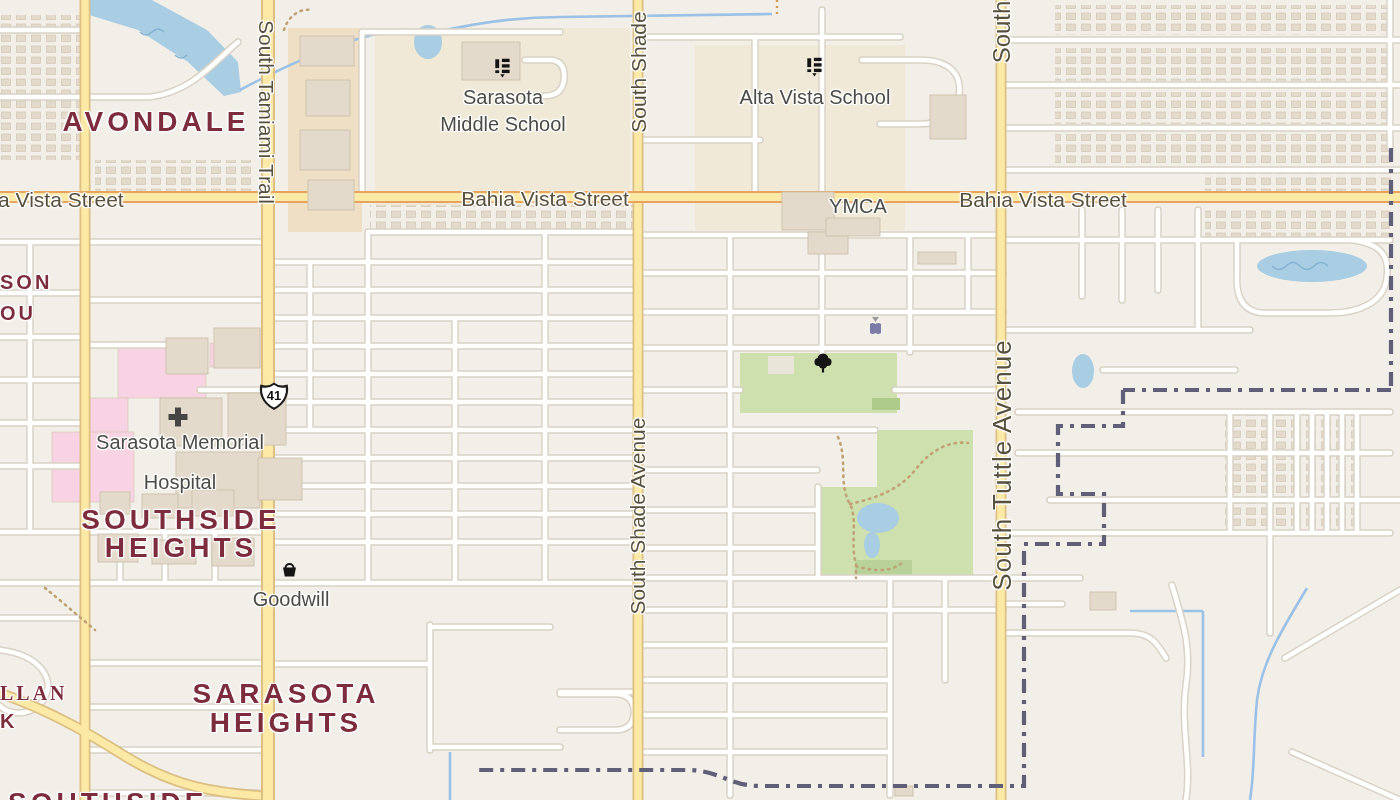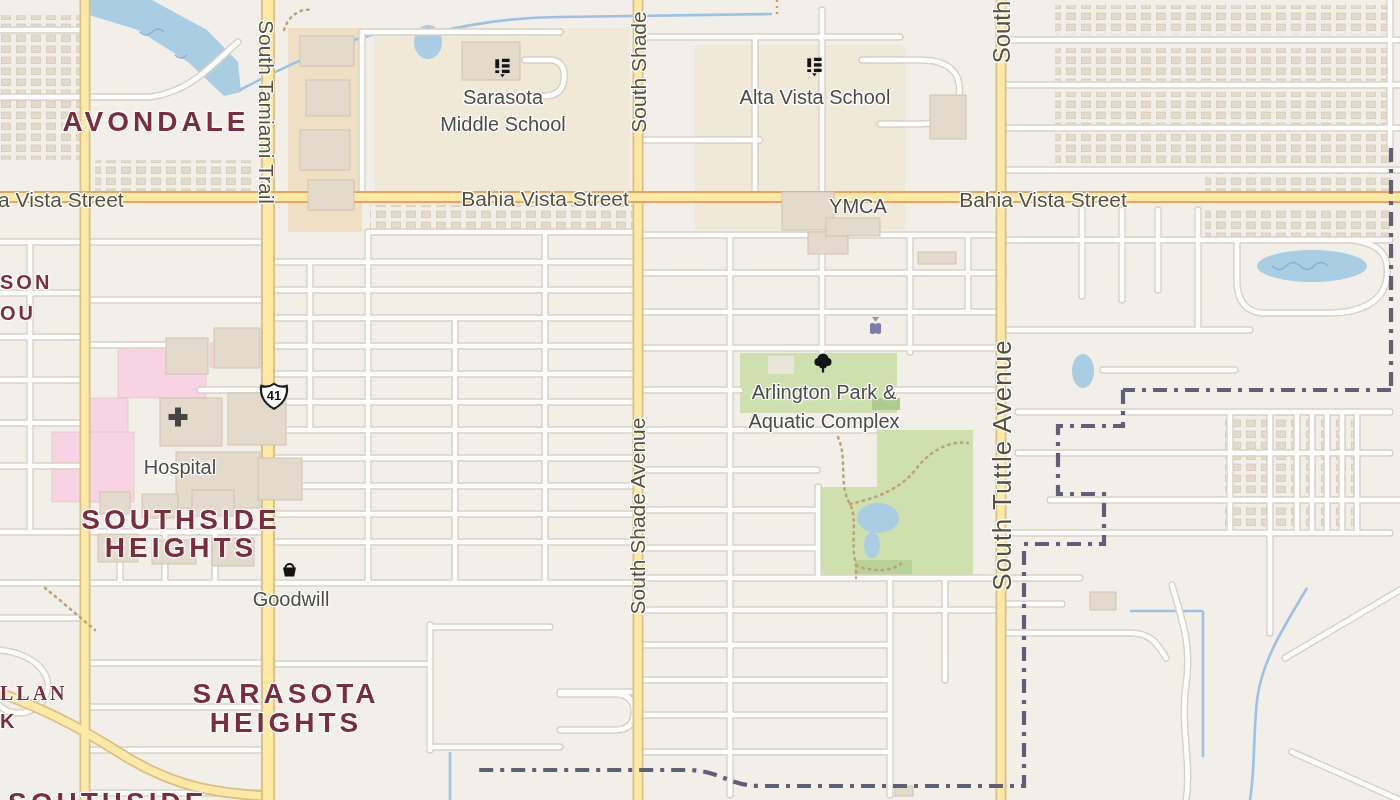--- a/index.html
+++ b/index.html
@@ -189,25 +189,22 @@
 <div class="lbl street vert big" style="left:1003px;top:465px;">South Tuttle Avenue</div>
 
 <div class="lbl poi" style="left:503px;top:111px;line-height:27px;">
   <span style="display:block;">Sarasota</span>
   <span style="display:block;">Middle School</span>
 </div>
 <div class="lbl poi" style="left:815px;top:97px;text-align:right;">Alta Vista School</div>
 <div class="lbl poi" style="left:858px;top:206px;">YMCA</div>
 <div class="lbl poi" style="left:291px;top:599px;">Goodwill</div>
 <div class="lbl poi" style="left:180px;top:462px;line-height:29px;">
+  <span style="display:block;">Sarasota Memorial</span>
   <span style="display:block;margin-top:11px;">Hospital</span>
-</div>
-<div class="lbl poi" style="left:824px;top:407px;line-height:29px;">
-  <span style="display:block;">Arlington Park &amp;</span>
-  <span style="display:block;">Aquatic Complex</span>
 </div>
 
 <div class="icon" style="left:492px;top:56px;">
   <svg width="22" height="22" viewBox="0 0 20 20">
     <g fill="#141414">
       <rect x="3" y="3" width="3.5" height="8"></rect>
           <rect x="3" y="13" width="3.5" height="2.5"></rect>
       <rect x="9" y="2.5" width="7" height="3"></rect>
           <rect x="9" y="7.5" width="7" height="3"></rect>
           <rect x="9" y="12.5" width="7" height="3"></rect>

